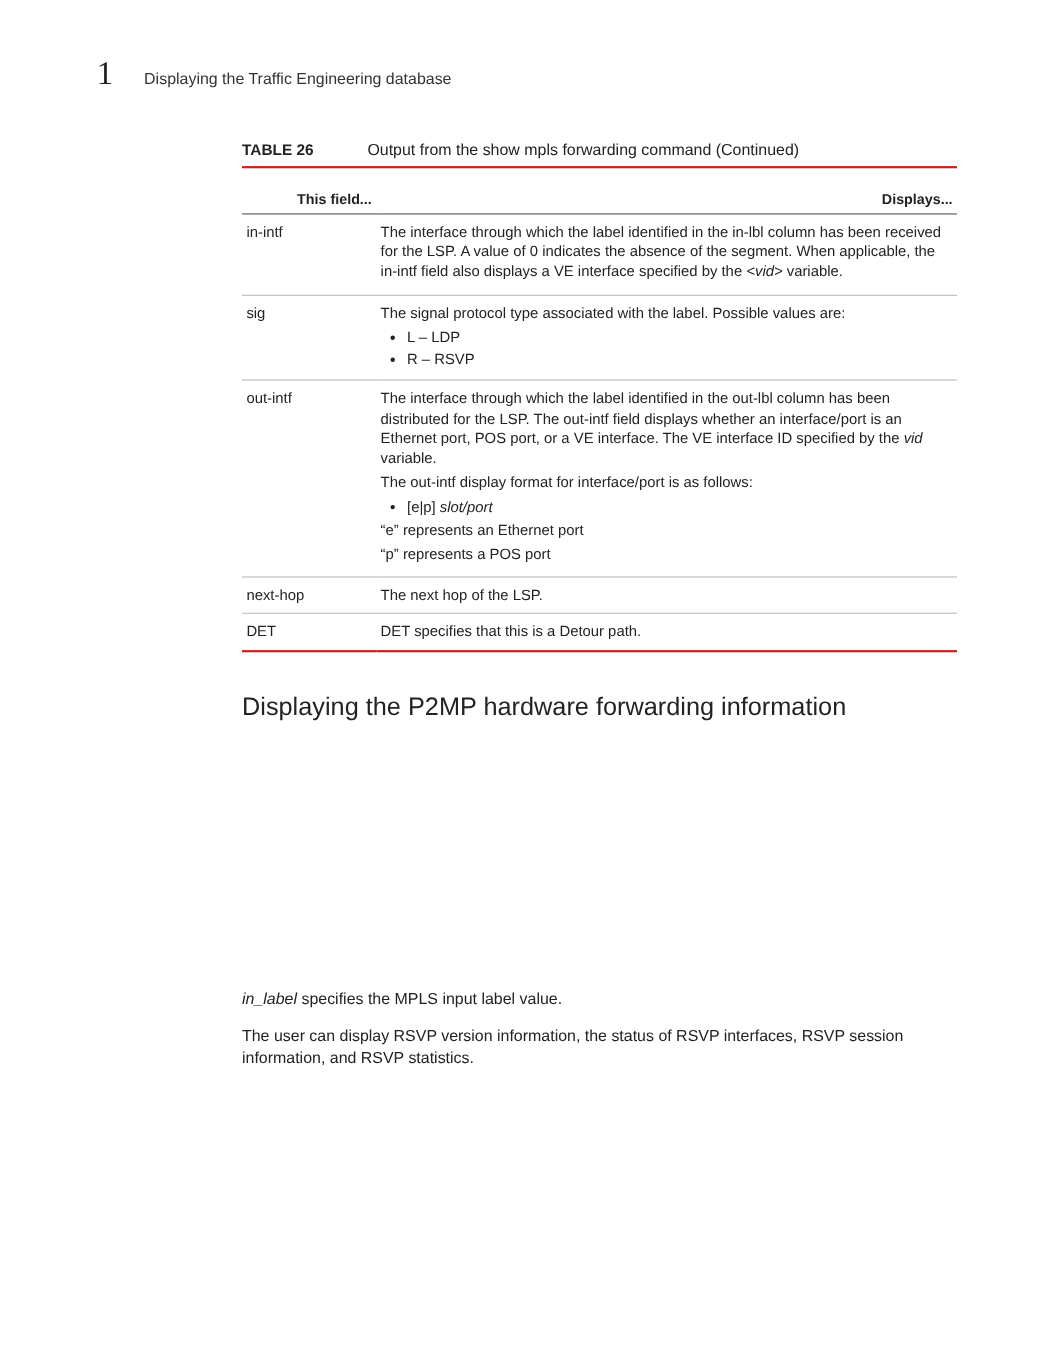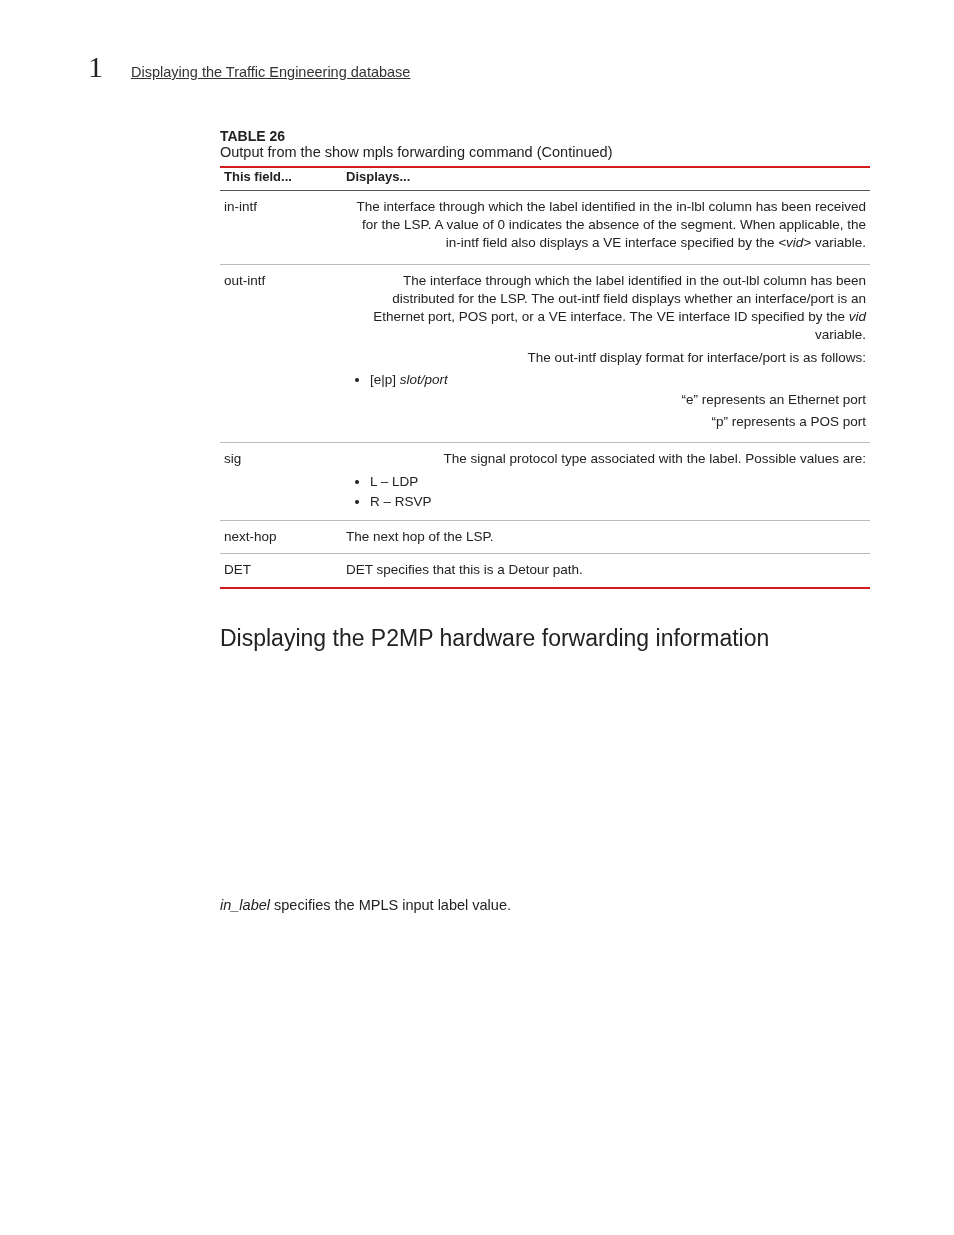--- a/index.html
+++ b/index.html
@@ -20,70 +20,68 @@
     gap: 28px;
     margin-bottom: 40px;
   }
   .page-num {
     font-family: "Times New Roman", Times, serif;
     font-size: 30px;
   }
   .header-title {
     font-size: 14.5px;
     color: #333;
-    text-decoration: underline;
   }
   .content {
     margin-left: 132px;
   }
   .table-wrap {
     width: 650px;
   }
   .table-caption-row {
     display: flex;
     border-bottom: 2px solid #d21b1b;
     padding: 4px 0 6px 0;
     align-items: baseline;
-    flex-direction: column;
   }
   .table-label {
     font-weight: bold;
     font-size: 14px;
     width: 114px;
     flex-shrink: 0;
   }
   .table-caption {
     font-size: 14.5px;
   }
   table.data-table {
     border-collapse: collapse;
     width: 100%;
     font-size: 13.5px;
   }
   table.data-table th {
-    text-align: left;
+    text-align: right;
     font-weight: bold;
-    padding: 1px 4px 6px 4px;
+    padding: 20px 4px 6px 4px;
     border-bottom: 1px solid #555;
     font-size: 13px;
     vertical-align: top;
   }
   table.data-table th:first-child {
     width: 114px;
   }
   table.data-table td {
     vertical-align: top;
     padding: 7px 4px 7px 4px;
     border-bottom: 1px solid #bbb;
     line-height: 1.35;
   }
   table.data-table tbody tr:last-child td {
     border-bottom: 2px solid #d21b1b;
   }
-  .desc-block p { margin: 0 0 4px 0; text-align: right; }
+  .desc-block p { margin: 0 0 4px 0; }
   ul.bulleted {
     margin: 2px 0 2px 0;
     padding-left: 24px;
   }
   ul.bulleted li {
     margin: 0 0 2px 0;
   }
   h2.section {
     font-family: Arial, Helvetica, sans-serif;
     font-weight: normal;
@@ -127,42 +125,42 @@
         <tbody>
           <tr>
             <td>in-intf</td>
             <td>
               <div class="desc-block">
                 <p><span>The interface through which the label identified in the in-lbl column has been received for the LSP. A value of 0 indicates the absence of the segment. When applicable, the in-intf field also displays a VE interface specified by the </span><span class="italic">&lt;vid&gt;</span><span> variable.</span></p>
               </div>
             </td>
           </tr>
           <tr>
+            <td>sig</td>
+            <td>
+              <div class="desc-block">
+                <p>The signal protocol type associated with the label. Possible values are:</p>
+                <ul class="bulleted">
+                  <li>L – LDP</li>
+                  <li>R – RSVP</li>
+                </ul>
+              </div>
+            </td>
+          </tr>
+          <tr>
             <td>out-intf</td>
             <td>
               <div class="desc-block">
                 <p><span>The interface through which the label identified in the out-lbl column has been distributed for the LSP. The out-intf field displays whether an interface/port is an Ethernet port, POS port, or a VE interface. The VE interface ID specified by the </span><span class="italic">vid</span><span> variable.</span></p>
                 <p>The out-intf display format for interface/port is as follows:</p>
                 <ul class="bulleted">
                   <li><span>[e|p] </span><span class="italic">slot/port</span></li>
                 </ul>
                 <p>“e” represents an Ethernet port</p>
                 <p>“p” represents a POS port</p>
-              </div>
-            </td>
-          </tr>
-          <tr>
-            <td>sig</td>
-            <td>
-              <div class="desc-block">
-                <p>The signal protocol type associated with the label. Possible values are:</p>
-                <ul class="bulleted">
-                  <li>L – LDP</li>
-                  <li>R – RSVP</li>
-                </ul>
               </div>
             </td>
           </tr>
           <tr>
             <td>next-hop</td>
             <td>The next hop of the LSP.</td>
           </tr>
           <tr>
             <td>DET</td>
             <td>DET specifies that this is a Detour path.</td>
@@ -172,15 +170,16 @@
     </div>
 
     <h2 class="section">Displaying the P2MP hardware forwarding information</h2>
 
     <div class="syntax-gap"></div>
 
     <p class="body-text">
       <span class="italic">in_label</span><span> specifies the MPLS input label value.</span>
     </p>
 
+    <p class="body-text">The user can display RSVP version information, the status of RSVP interfaces, RSVP session information, and RSVP statistics.</p>
 
   </div>
 </div>
 
 </body></html>

